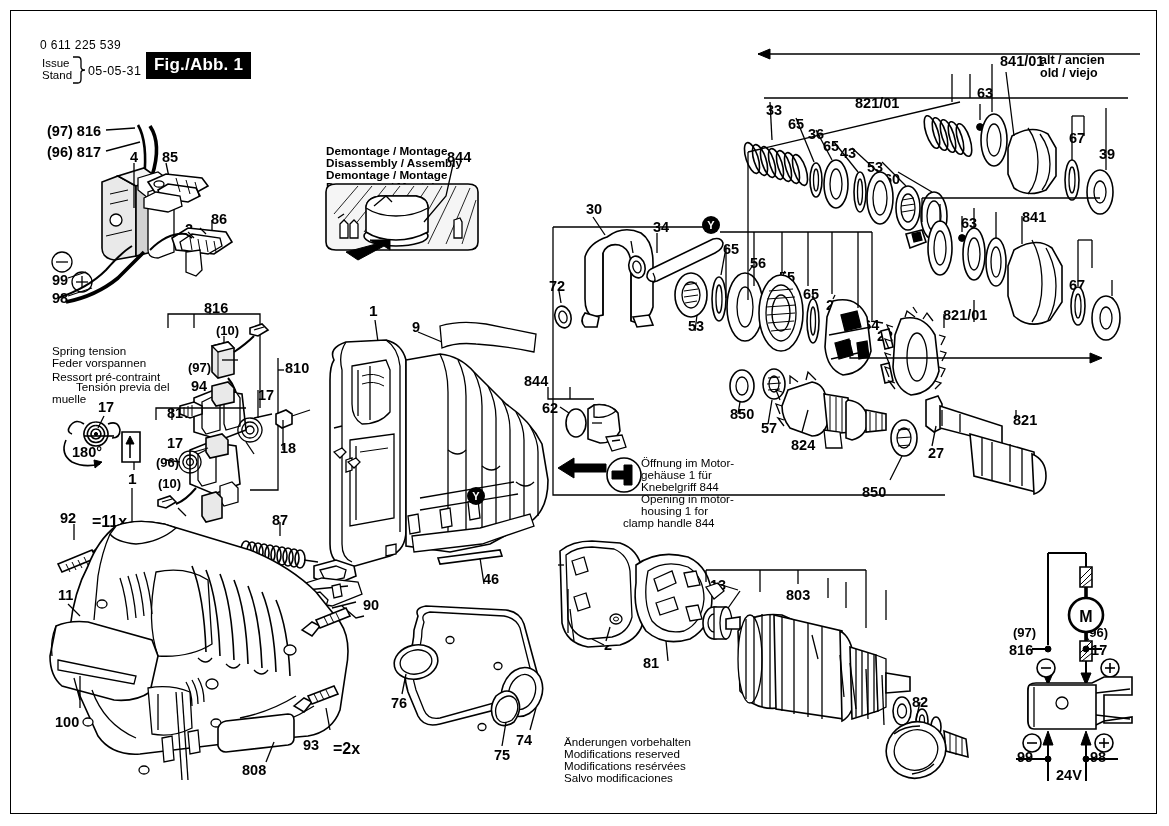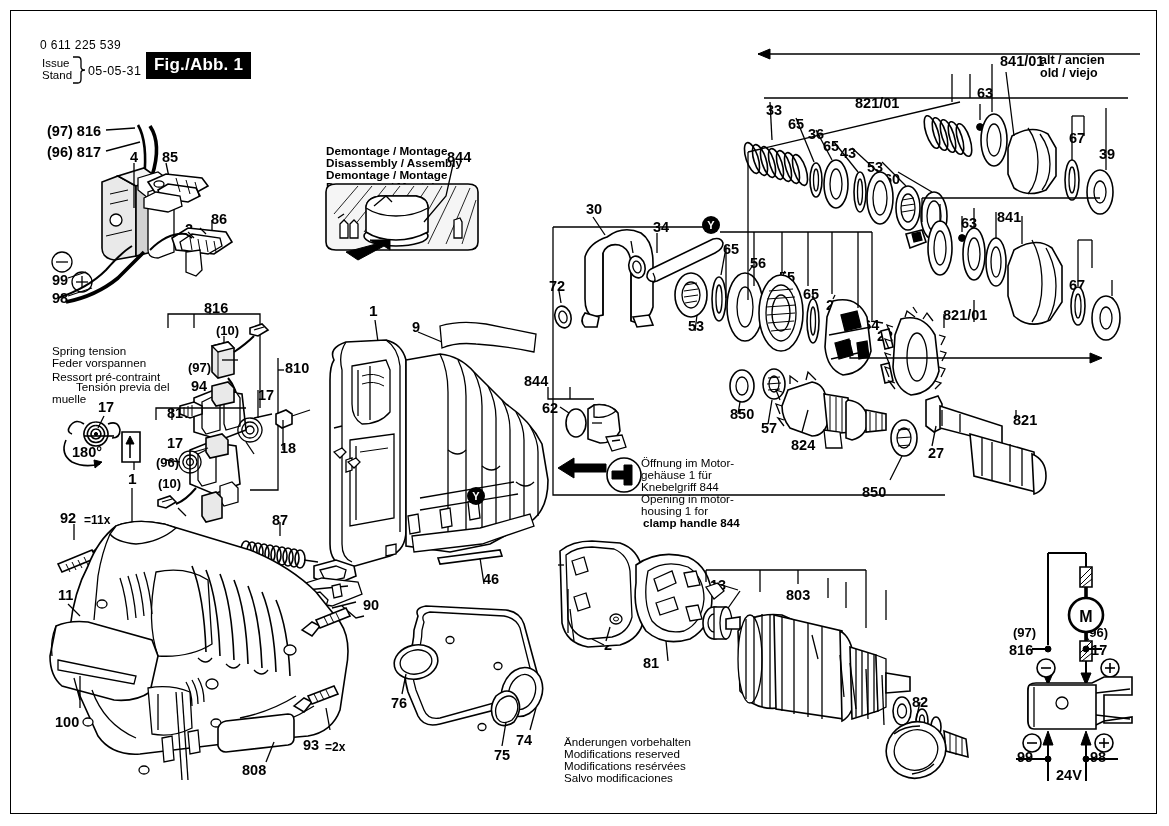--- a/index.html
+++ b/index.html
@@ -10,21 +10,21 @@
     overflow:hidden;
   }
   #frame{
     position:absolute;left:10px;top:10px;width:1147px;height:804px;
     border:1.5px solid #000;box-sizing:border-box;
   }
   .lbl{position:absolute;font-weight:bold;white-space:nowrap;line-height:1;}
   .lbl-14{font-size:14.5px;}
   .lbl-15{font-size:15.5px;}
   .lbl-13{font-size:13px;}
-  .lbl-12{font-size:12px;}
+  .lbl-12{font-size:16px;margin-left:8px;}
   .txt{position:absolute;white-space:pre;line-height:12.6px;font-size:11.6px;}
   .txt.b{font-weight:bold;}
   .hdr-num{position:absolute;font-size:12px;letter-spacing:.4px;}
   .fig{
     position:absolute;background:#000;color:#fff;font-weight:bold;
     font-size:17px;padding:3px 8px 4px 8px;letter-spacing:.2px;
   }
   svg{position:absolute;left:0;top:0;overflow:visible;}
   .ln{stroke:#000;fill:none;}
   .w1{stroke-width:1;}
@@ -609,21 +609,21 @@
 
   <svg width="42" height="42" style="left:604px;top:455px;">
     <circle class="ln w16 fill-w" cx="20" cy="20" r="17"></circle>
     <path class="fill-k" d="M8,16 L20,16 L20,10 L28,10 L28,30 L20,30 L20,24 L8,24 Z" stroke-width="1"></path>
   </svg>
   <div class="txt" style="left:641px;top:457px;">Öffnung im Motor-</div>
   <div class="txt" style="left:641px;top:469px;">gehäuse 1 für</div>
   <div class="txt" style="left:641px;top:481px;">Knebelgriff 844</div>
   <div class="txt" style="left:641px;top:493px;">Opening in motor-</div>
   <div class="txt" style="left:641px;top:505px;">housing 1 for</div>
-  <div class="txt" style="left:643px;top:517px;font-weight:bold;">clamp handle 844</div>
+  <div class="txt" style="left:623px;top:517px;">clamp handle 844</div>
   <svg width="80" height="40" style="left:556px;top:452px;">
     <path class="fill-k" d="M50,12 L18,12 L18,6 L2,16 L18,26 L18,20 L50,20 Z" stroke-width="1"></path>
   </svg>
 
   <div class="txt" style="left:564px;top:736px;">Änderungen vorbehalten</div>
   <div class="txt" style="left:564px;top:748px;">Modifications reserved</div>
   <div class="txt" style="left:564px;top:760px;">Modifications resérvées</div>
   <div class="txt" style="left:564px;top:772px;">Salvo modificaciones</div>
 
   <div class="lbl lbl-14" style="left:586px;top:202px;">30</div>
@@ -818,21 +818,21 @@
   <div class="lbl lbl-14" style="left:823px;top:139px;">65</div>
   <div class="lbl lbl-14" style="left:840px;top:146px;">43</div>
   <div class="lbl lbl-14" style="left:867px;top:160px;">53</div>
   <div class="lbl lbl-14" style="left:884px;top:172px;">60</div>
   <div class="lbl lbl-14" style="left:855px;top:96px;">821/01</div>
   <div class="lbl lbl-14" style="left:1000px;top:54px;">841/01</div>
   <div class="lbl lbl-14" style="left:977px;top:86px;">63</div>
   <div class="lbl lbl-14" style="left:1069px;top:131px;">67</div>
   <div class="lbl lbl-14" style="left:1099px;top:147px;">39</div>
   <div class="lbl lbl-14" style="left:961px;top:216px;">63</div>
-  <div class="lbl lbl-14" style="left:997px;top:210px;">841</div>
+  <div class="lbl lbl-14" style="left:997px;top:210px;padding-left:25px;">841</div>
   <div class="lbl lbl-14" style="left:1069px;top:278px;">67</div>
   <div class="lbl lbl-14" style="left:1099px;top:295px;">39</div>
   <div class="lbl lbl-14" style="left:943px;top:308px;">821/01</div>
   <div class="txt b" style="left:1040px;top:54px;font-size:12.5px;">alt / ancien</div>
   <div class="txt b" style="left:1040px;top:67px;font-size:12.5px;">old / viejo</div>
 
   <svg width="420" height="300" style="left:740px;top:40px;">
 
     <path class="ln w13" d="M18,14 L400,14"></path>
     <path class="fill-k" d="M18,14 L30,9 L30,19 Z" stroke-width="1"></path>

